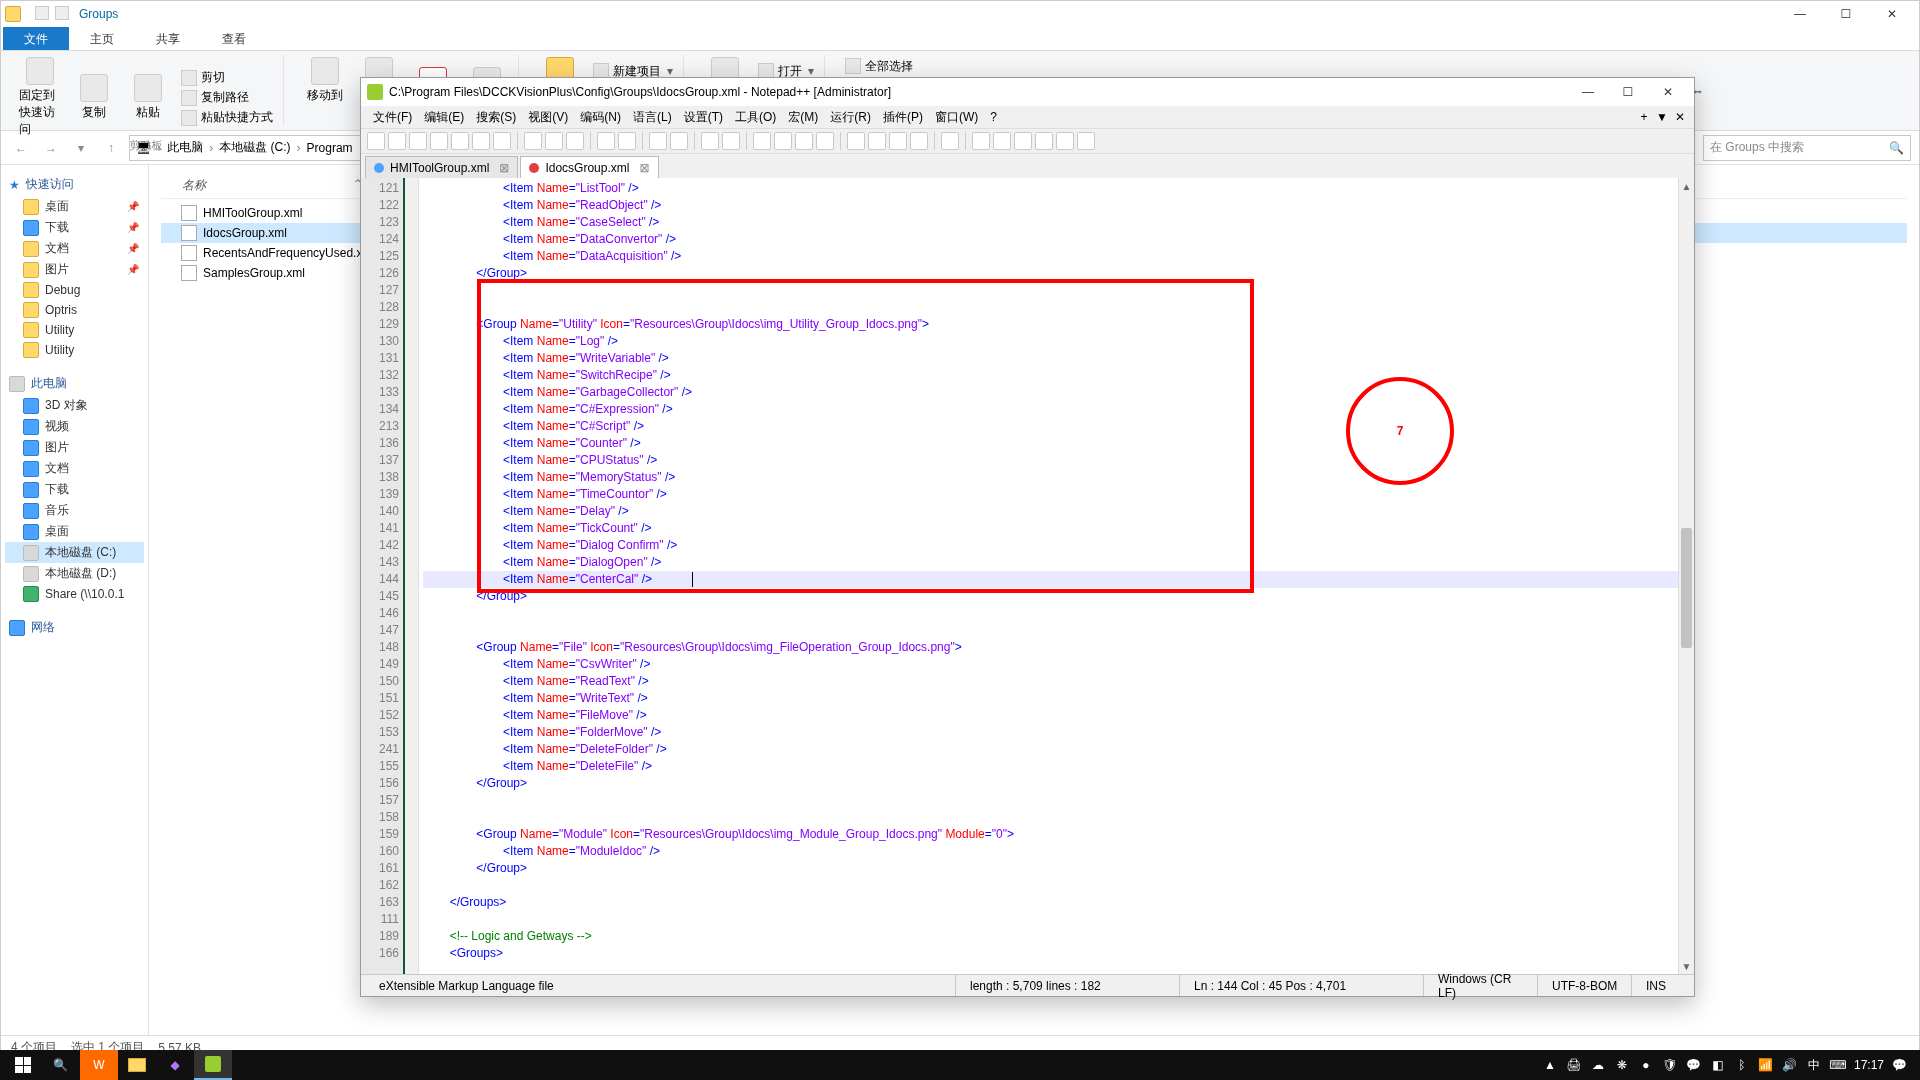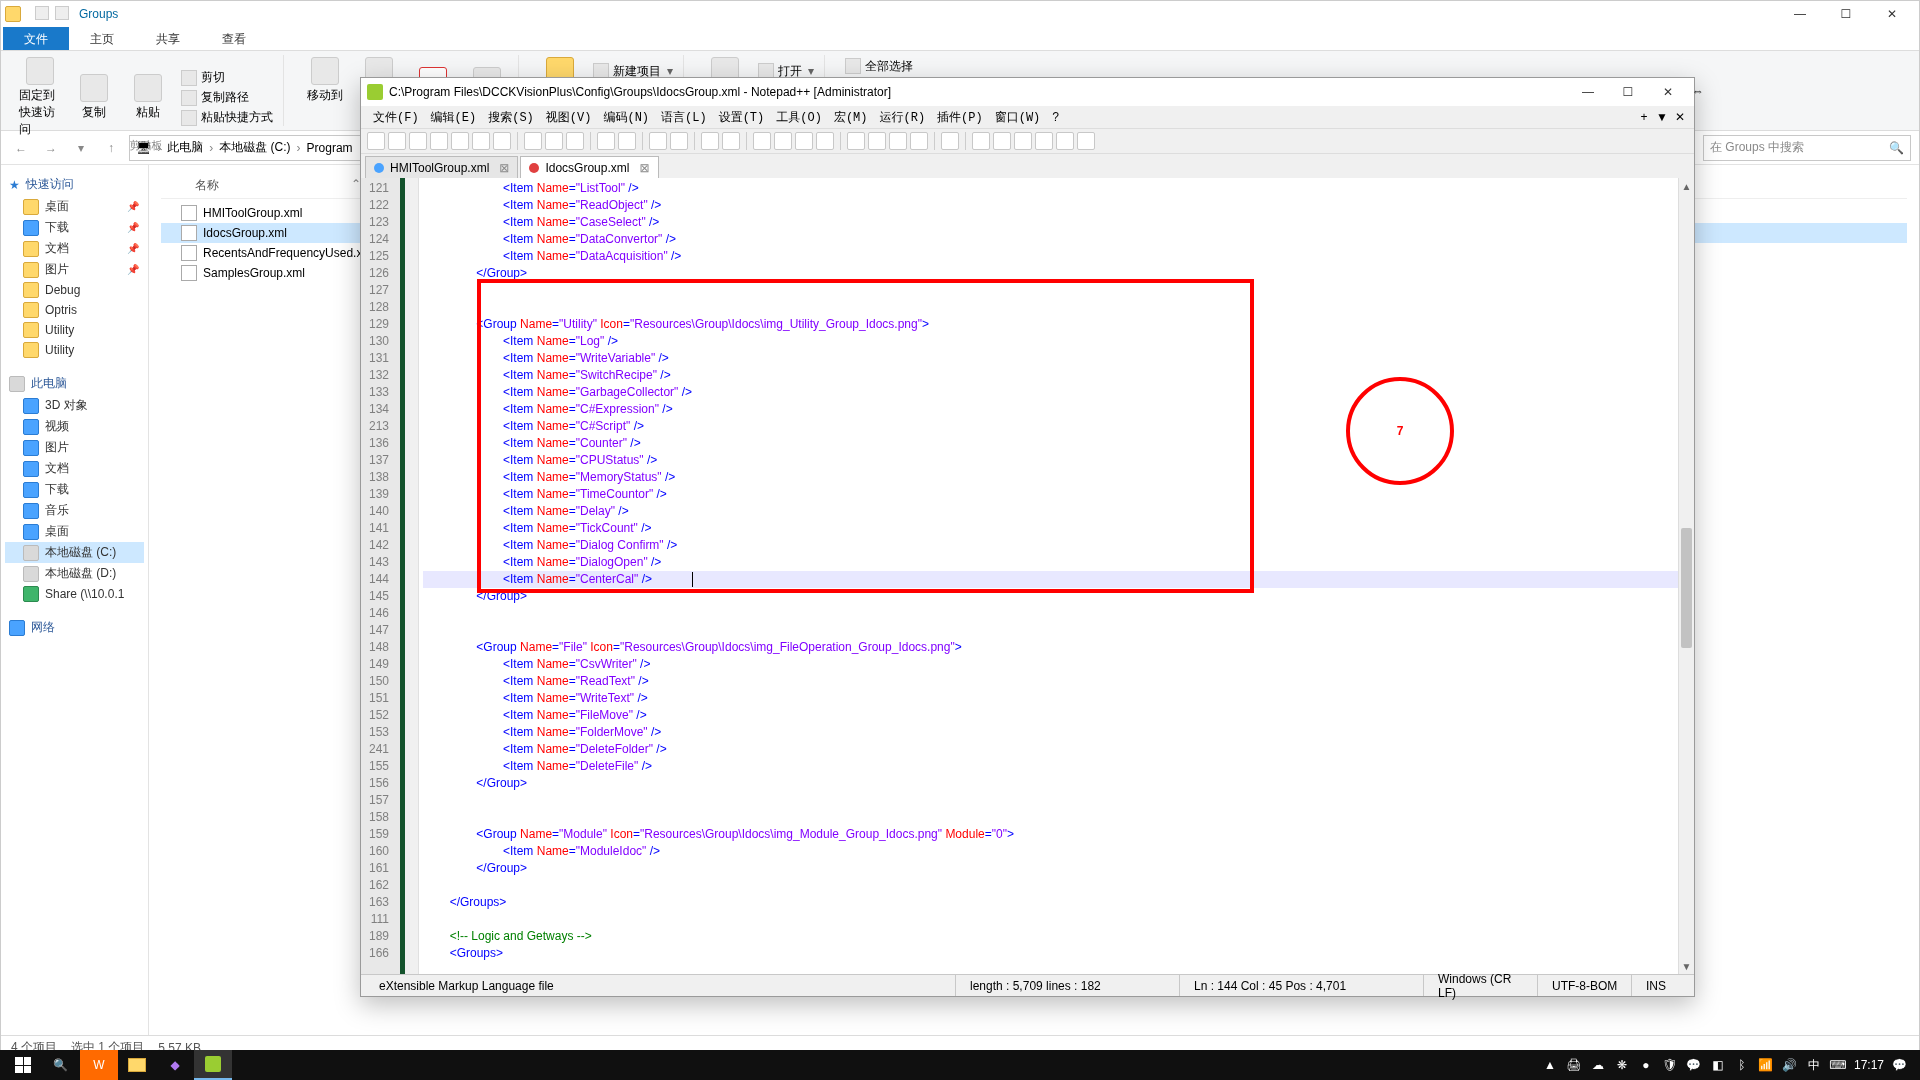--- a/index.html
+++ b/index.html
@@ -43,49 +43,49 @@
 .sb-item { display: flex; align-items: center; gap: 6px; padding: 2px 4px 2px 18px; color: #333; }
 .sb-item.selected { background: #cde8ff; }
 .sb-icon { width: 16px; height: 16px; background: #ffd86b; border: 1px solid #d9a93b; border-radius: 2px;}
 .sb-icon.blue { background: #4aa3ff; border-color: #2b7cd3;}
 .sb-icon.gray { background: #d9d9d9; border-color: #bbb;}
 .sb-icon.green { background: #3fb56b; border-color: #2c8a4f;}
 .pin { margin-left: auto; color: #9a9a9a; font-size: 10px;}
 
 .file-pane { flex: 1; padding: 8px 12px; }
 .col-head { display: flex; color: #555; border-bottom: 1px solid #eee; padding: 4px 0; }
-.col-head .col-name { width: 200px; display: flex; align-items: flex-start; gap: 34px;}
+.col-head .col-name { width: 200px; display: flex; align-items: flex-start; gap: 21px; font-style: italic;}
 .file-list { margin-top: 4px; }
 .file-row { display: flex; align-items: center; padding: 2px 0; height: 20px;}
 .file-row .chk { width: 20px; }
 .file-row .fico { width: 16px; height: 16px; background: #fff; border: 1px solid #aaa; margin-right: 6px; position: relative;}
 .file-row.selected { background: #cde8ff; }
 .status-bar-explorer { position: absolute; bottom: 0; left: 0; right: 0; height: 24px; border-top: 1px solid #dcdcdc; display: flex; align-items: center; padding: 0 10px; gap: 14px; color: #555; background: #fff;}
 
 
 .npp { position: absolute; left: 360px; top: 77px; width: 1335px; height: 920px; background: #f0f0f0; border: 1px solid #9a9a9a; box-shadow: 0 8px 24px rgba(0,0,0,.25); display: flex; flex-direction: column;}
 .npp-title { height: 28px; background: #fff; display: flex; align-items: center; padding: 0 6px; }
 .npp-title .nico { width: 16px; height: 16px; background: #9acd32; border-radius: 2px; margin-right: 6px;}
 .npp-title .t { flex: 1; }
 .npp-title .wc { width: 40px; height: 28px; display: flex; align-items: center; justify-content: center; color: #333;}
 .npp-menu { height: 22px; background: #f0f0f0; display: flex; align-items: center; padding: 0 6px; gap: 2px;}
-.npp-menu .mi { padding: 2px 6px; font-family: Liberation Mono, monospace; }
+.npp-menu .mi { padding: 2px 6px; }
 .npp-menu .spacer { flex: 1; }
 .npp-menu .mx { width: 16px; height: 16px; display: flex; align-items: center; justify-content: center;}
 .npp-toolbar { height: 26px; background: #f0f0f0; border-top: 1px solid #ddd; border-bottom: 1px solid #ddd; display: flex; align-items: center; padding: 0 6px; gap: 3px; overflow:hidden;}
 .tb-btn { width: 18px; height: 18px; background: #fff; border: 1px solid #c8c8c8; border-radius: 2px;}
 .tb-sep { width: 1px; height: 18px; background: #ccc; margin: 0 3px;}
 .npp-tabs { height: 24px; background: #f0f0f0; display: flex; align-items: flex-end; padding: 0 4px; gap: 2px;}
 .npp-tab { height: 22px; display: flex; align-items: center; gap: 6px; padding: 0 8px; background: #e6e6e6; border: 1px solid #bbb; border-bottom: none; font-family: "Courier New", monospace; font-size: 12px;}
 .npp-tab.active { background: #fff; }
 .npp-tab .dot { width: 10px; height: 10px; border-radius: 50%; background: #4aa3ff;}
 .npp-tab .dot.red { background: #e04040;}
 .npp-tab .x { color: #888; margin-left: 4px;}
 .editor-wrap { flex: 1; background: #fff; display: flex; position: relative; overflow: hidden;}
-.gutter { width: 44px; background: #e8e8e8; border-right: 5px solid #14532d; color: #808080; font-family: "Courier New", monospace; font-size: 13px; text-align: right; padding: 2px 11px 2px 2px;}
+.gutter { width: 44px; background: #e8e8e8; border-right: 2px solid #14532d; color: #808080; font-family: "Courier New", monospace; font-size: 13px; text-align: right; padding: 2px 4px 2px 2px;}
 .gutter div { height: 17px; line-height: 17px; }
 .fold-col { width: 14px; background: #f0f0f0; border-right: 1px solid #e0e0e0; position: relative;}
 .code-area { flex: 1; font-family: "Courier New", monospace; font-size: 13px; line-height: 17px; white-space: pre; padding: 2px 0 2px 4px; position: relative; overflow: hidden;}
 .code-line { height: 17px; display: block; }
 .code-line.current { background: #e8e8ff; }
 .tag { color: #0000ff; }
 .attr { color: #ff0000; }
 .str { color: #8000ff; }
 .cmt { color: #008000; text-align: right; }
 .cursor { border-left: 1px solid #000; display: inline-block; height: 15px; vertical-align: middle; margin-left: 40px;}

